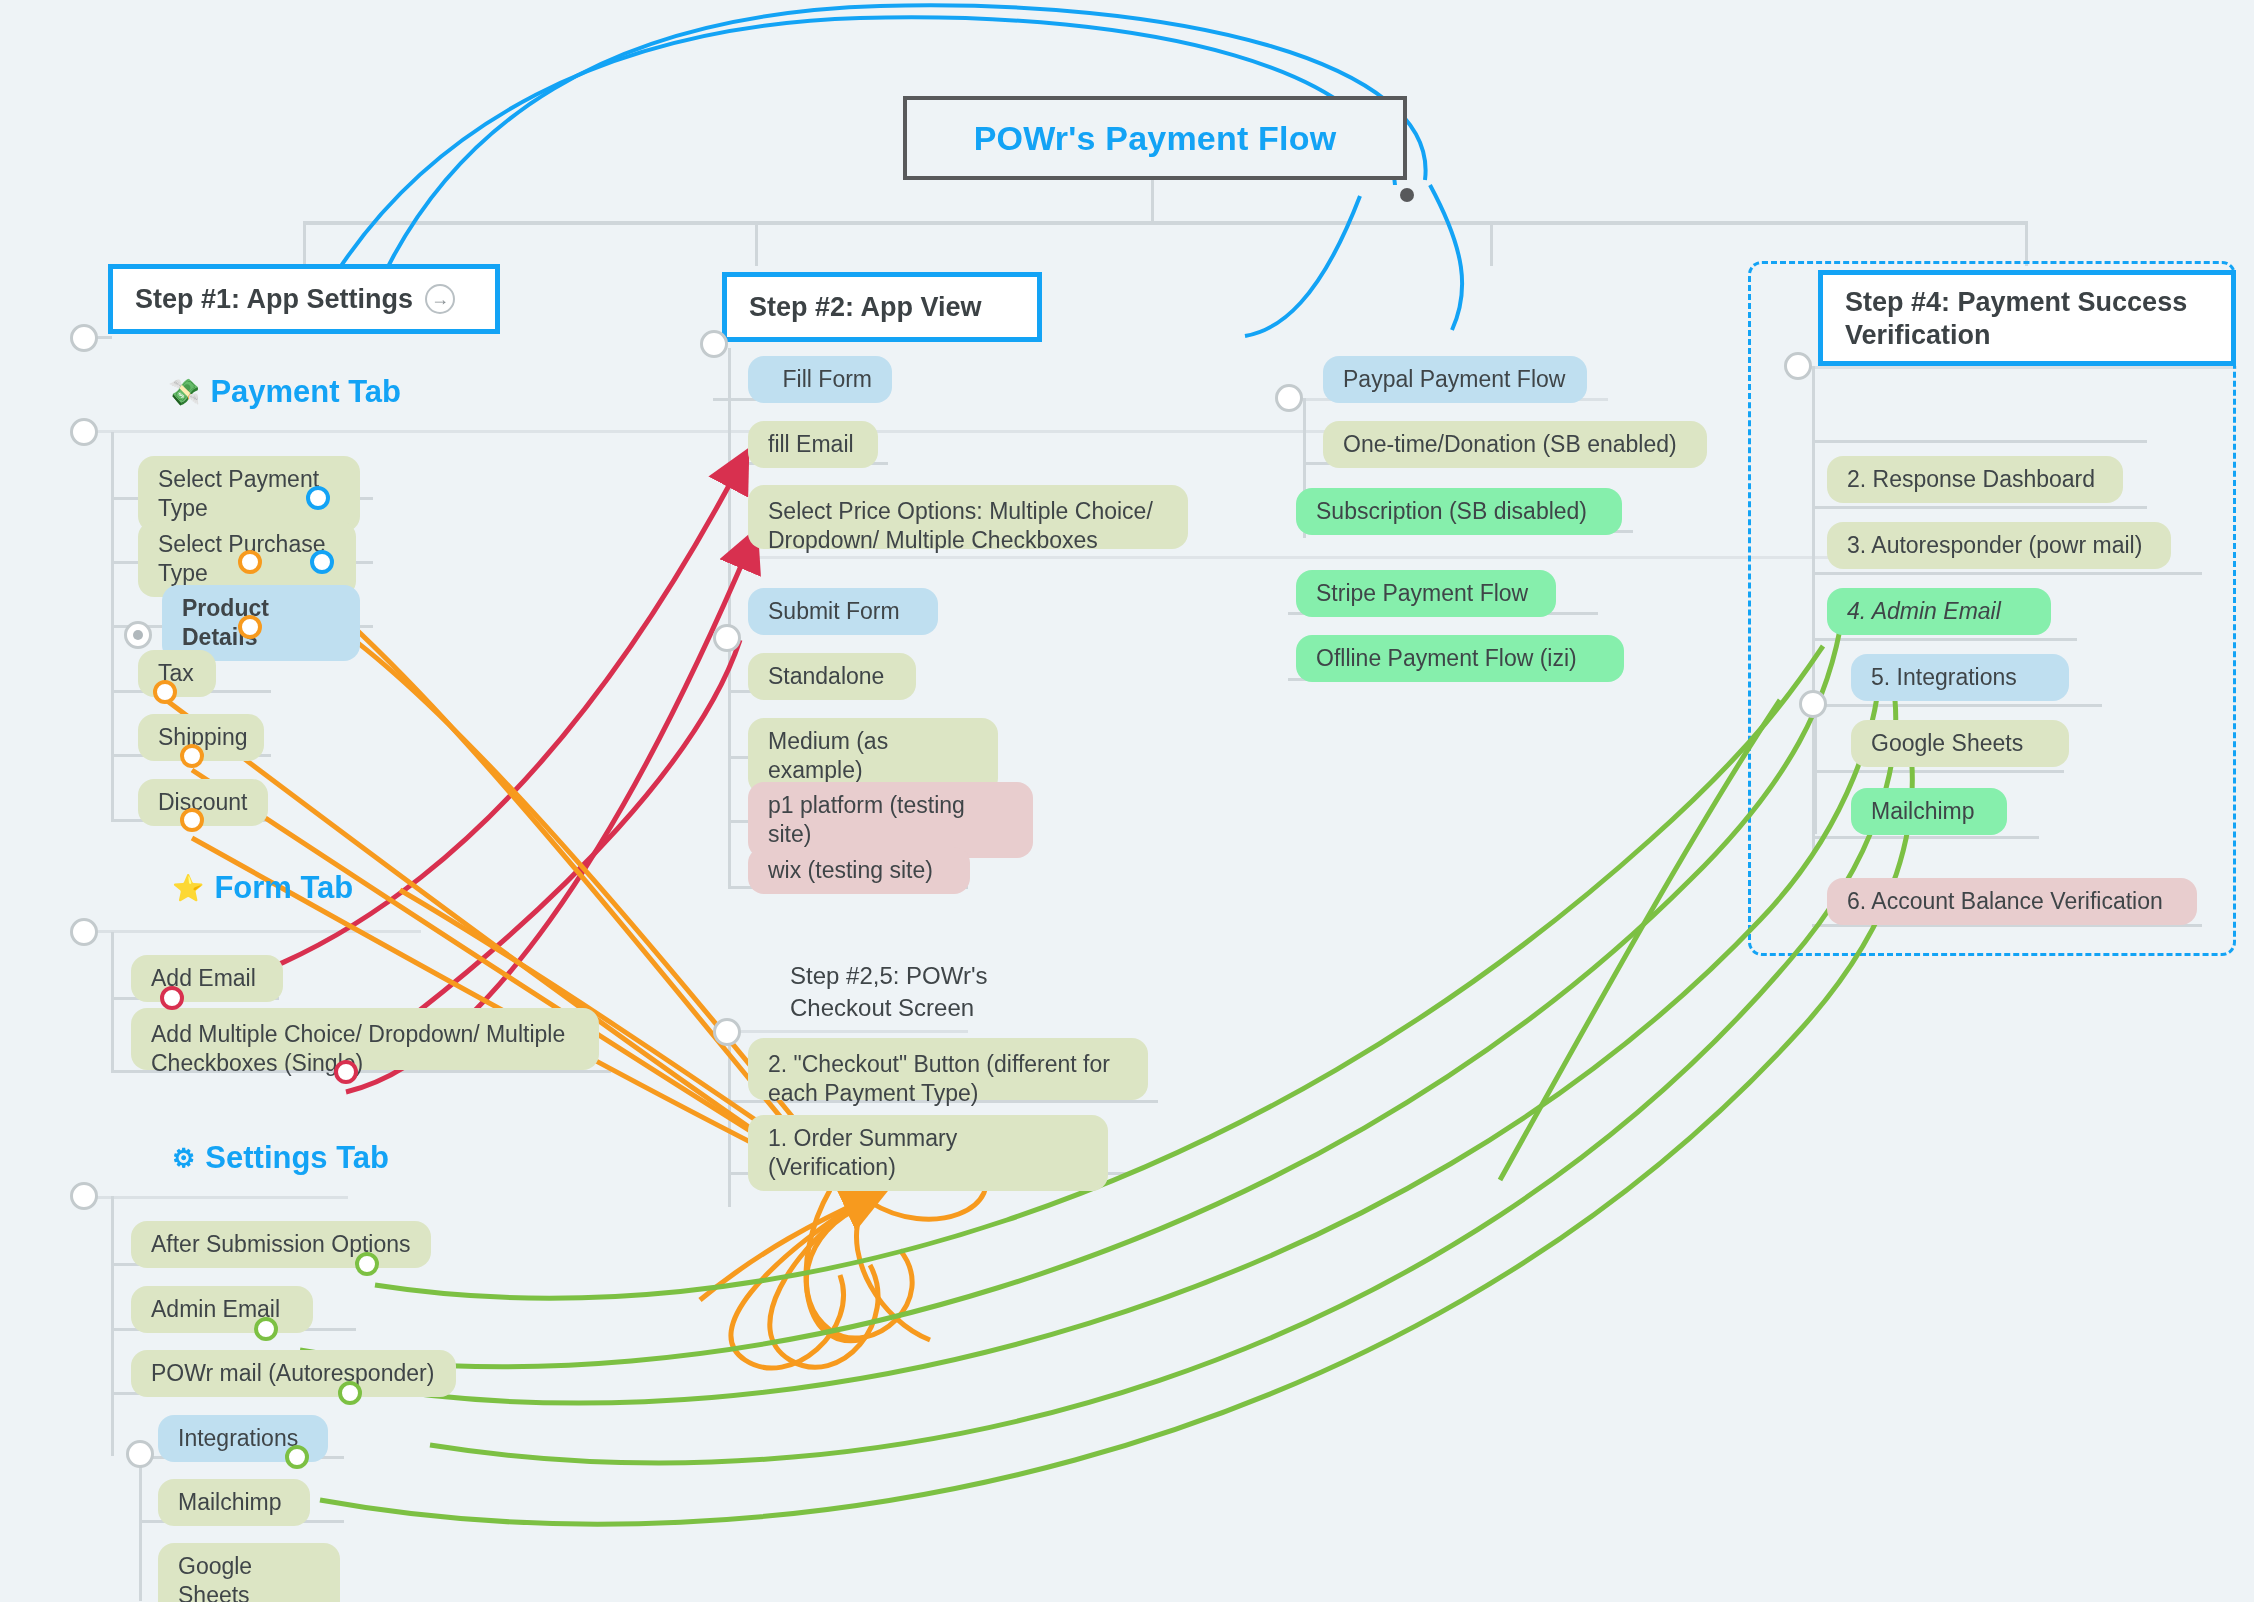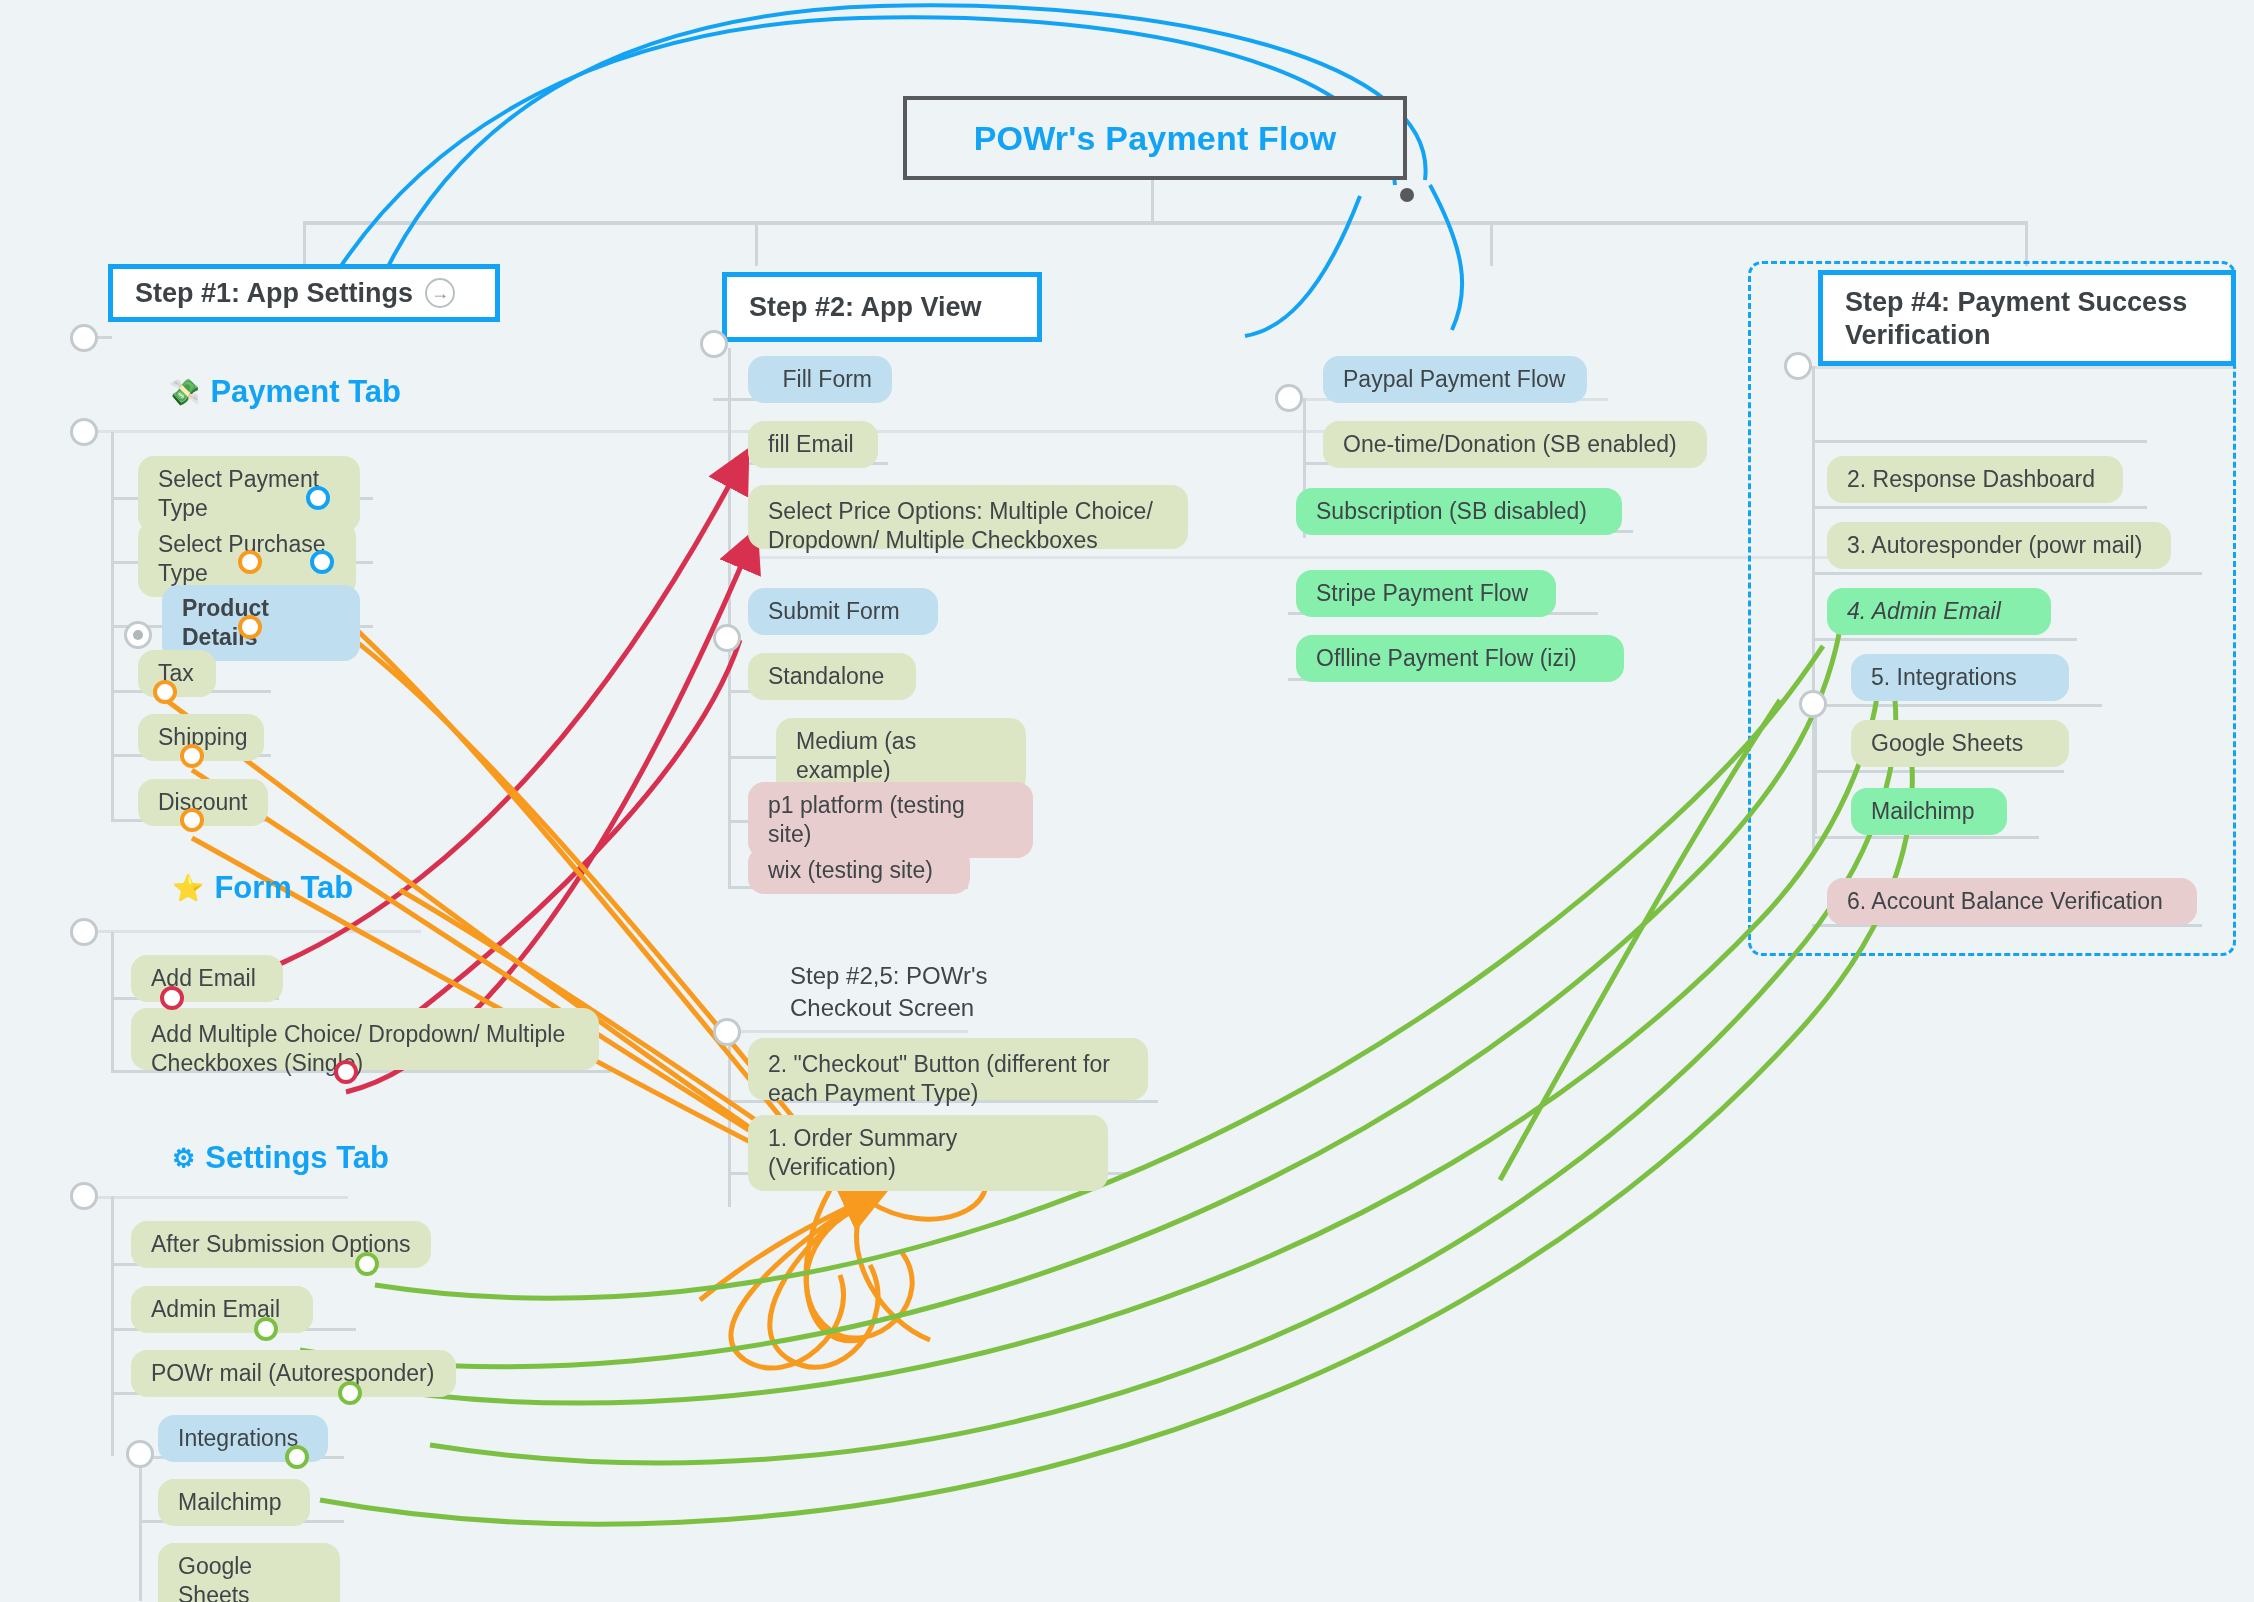--- a/index.html
+++ b/index.html
@@ -160,21 +160,21 @@
   <div class="trunk" style="left:1490px; top:221px; width:3px; height:45px;"></div>
   <div class="trunk" style="left:2025px; top:221px; width:3px; height:45px;"></div>
 
   <div class="root-node">
     <span>POWr's Payment Flow</span>
   </div>
   <div class="root-anchor"></div>
 
   <div class="dashed-frame" style="left:1748px; top:261px; width:488px; height:695px;"></div>
 
-  <div class="step-box" style="left:108px; top:264px; width:392px; height:58px;">
+  <div class="step-box" style="left:108px; top:264px; width:392px; height:70px;">
     <span class="step-label">Step #1: App Settings</span>
     <span class="step-arrow-icon">→</span>
   </div>
   <div class="handle" style="left:70px; top:324px;"></div>
   <div class="trunk" style="left:96px; top:336px; width:16px; height:3px;"></div>
 
   <div class="section-title" style="left:168px; top:374px;">
     <span class="emoji">💸</span>
     <span>Payment Tab</span>
   </div>
@@ -308,21 +308,21 @@
   </div>
   <div class="node green multiline" style="left:748px; top:485px; width:440px; height:64px;">
     <span>Select Price Options: Multiple Choice/ Dropdown/ Multiple Checkboxes</span>
   </div>
   <div class="node blue" style="left:748px; top:588px; width:190px;">
     <span>Submit Form</span>
   </div>
   <div class="node green" style="left:748px; top:653px; width:168px;">
     <span>Standalone</span>
   </div>
-  <div class="node green" style="left:748px; top:718px; width:250px;margin-left:28px;">
+  <div class="node green" style="left:748px; top:718px; width:250px;">
     <span>Medium (as example)</span>
   </div>
   <div class="node pink" style="left:748px; top:782px; width:285px;">
     <span>p1 platform (testing site)</span>
   </div>
   <div class="node pink" style="left:748px; top:847px; width:222px;">
     <span>wix (testing site)</span>
   </div>
 
   <div class="node plain multiline" style="left:770px; top:948px; width:280px; height:70px; line-height:1.35;">

